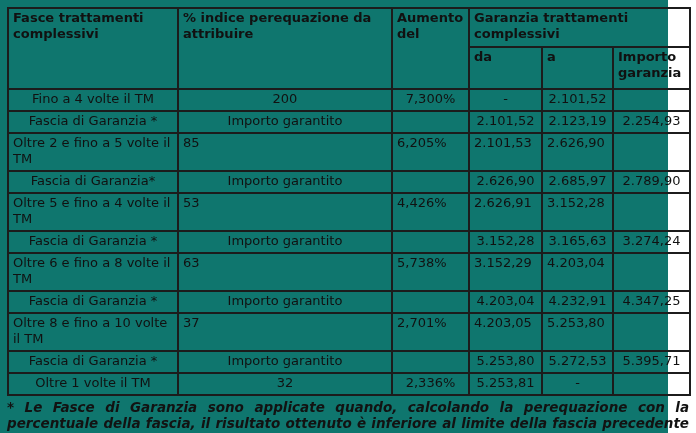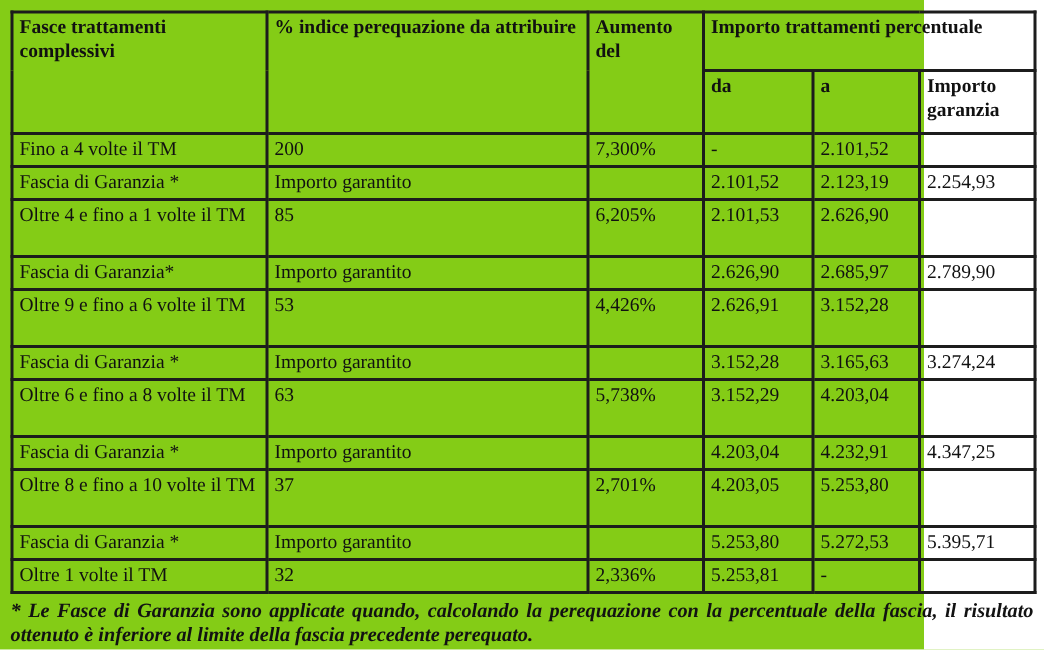--- a/index.html
+++ b/index.html
@@ -3,26 +3,25 @@
 <meta charset="utf-8">
 <style>
   html, body {
     margin: 0;
     padding: 0;
     background: #ffffff;
     font-family: "DejaVu Sans", "Liberation Sans", sans-serif;
     color: #111111;
   }
   .page {
-    width: 616px;
+    width: 668px;
     height: 433px;
     box-sizing: border-box;
     padding: 7px 7px 0 7px;
-    background: #84cc16;
-    font-family: Liberation Serif, serif;
+    background: #0f766e;
   }
   table.perequazione {
     border-collapse: collapse;
     table-layout: fixed;
     width: 682px;
   }
   table.perequazione th,
   table.perequazione td {
     border: 2px solid #1c1c1c;
     vertical-align: top;
@@ -30,21 +29,21 @@
     padding: 1px 4px 2px 4px;
     font-size: 13px;
     line-height: 1.25;
     overflow: hidden;
     white-space: normal;
     word-wrap: break-word;
   }
   table.perequazione th {
     font-weight: bold;
   }
-  tr.single td { height: 17px; }
+  tr.single td { height: 17px; text-align: center; }
   tr.double td { height: 33px; }
   .hdr-top th { height: 34px; }
   .hdr-sub th { height: 37px; border-radius: 15px; }
   .footnote {
     width: 682px;
     margin-top: 3px;
     font-size: 13.5px;
     font-weight: bold;
     font-style: italic;
     line-height: 1.22;
@@ -63,21 +62,21 @@
       <col style="width:77px">
       <col style="width:73px">
       <col style="width:71px">
       <col style="width:77px">
     </colgroup>
     <tbody>
       <tr class="hdr-top">
         <th rowspan="2">Fasce trattamenti complessivi</th>
         <th rowspan="2">% indice perequazione da attribuire</th>
         <th rowspan="2">Aumento del</th>
-        <th colspan="3">Importo trattamenti percentuale</th>
+        <th colspan="3">Garanzia trattamenti complessivi</th>
       </tr>
       <tr class="hdr-sub">
         <th>da</th>
         <th>a</th>
         <th>Importo garanzia</th>
       </tr>
 
       <tr class="single">
         <td>Fino a 4 volte il TM</td>
         <td>200</td>
@@ -88,37 +87,37 @@
       </tr>
       <tr class="single">
         <td>Fascia di Garanzia *</td>
         <td>Importo garantito</td>
         <td></td>
         <td>2.101,52</td>
         <td>2.123,19</td>
         <td>2.254,93</td>
       </tr>
       <tr class="double">
-        <td>Oltre 4 e fino a 1 volte il TM</td>
+        <td>Oltre 2 e fino a 5 volte il TM</td>
         <td>85</td>
         <td>6,205%</td>
         <td>2.101,53</td>
         <td>2.626,90</td>
         <td></td>
       </tr>
       <tr class="single">
         <td>Fascia di Garanzia*</td>
         <td>Importo garantito</td>
         <td></td>
         <td>2.626,90</td>
         <td>2.685,97</td>
         <td>2.789,90</td>
       </tr>
       <tr class="double">
-        <td>Oltre 9 e fino a 6 volte il TM</td>
+        <td>Oltre 5 e fino a 4 volte il TM</td>
         <td>53</td>
         <td>4,426%</td>
         <td>2.626,91</td>
         <td>3.152,28</td>
         <td></td>
       </tr>
       <tr class="single">
         <td>Fascia di Garanzia *</td>
         <td>Importo garantito</td>
         <td></td>

